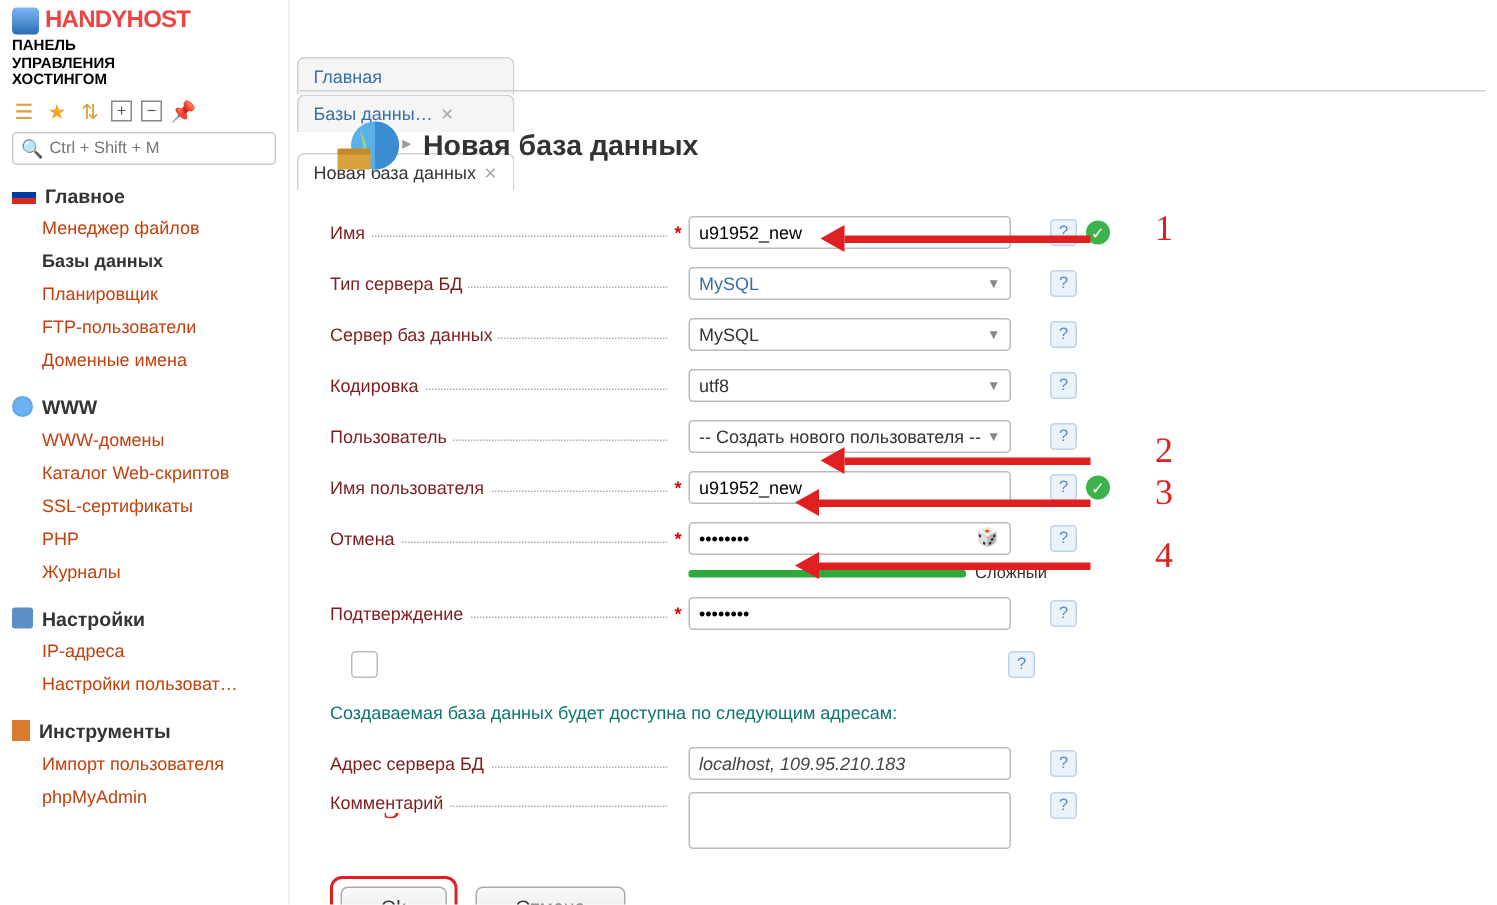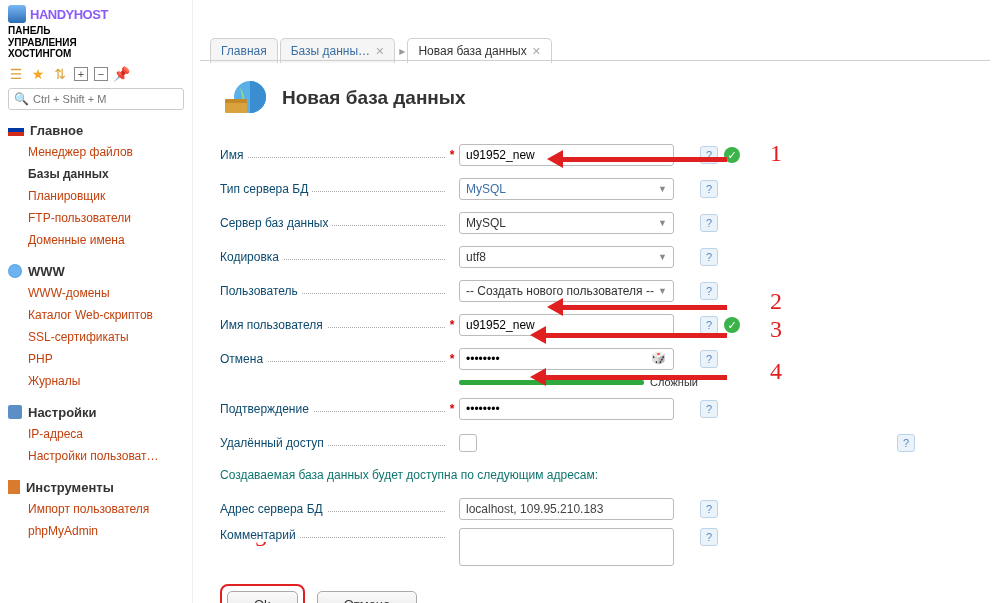--- a/index.html
+++ b/index.html
@@ -1,21 +1,21 @@
 <!DOCTYPE html>
 <html><head>
 <meta charset="utf-8">
 <style>
   * { box-sizing: border-box; margin: 0; padding: 0; }
   body { font-family: Arial, sans-serif; font-size: 12px; color: #333; background: #fff; width: 998px; height: 603px; overflow: hidden; position: relative; }
   
   
   .sidebar { position: absolute; left: 0; top: 0; width: 193px; height: 603px; border-right: 1px solid #eee; padding: 5px 8px; }
   .logo-area { margin-bottom: 4px; }
-  .logo-text { font-size: 13px; font-weight: bold; color: #8b5cf6; letter-spacing: -0.5px; }
+  .logo-text { font-size: 16px; font-weight: bold; color: #ef4444; letter-spacing: -0.5px; }
   .logo-sub { font-size: 10px; font-weight: bold; color: #000; line-height: 1.15; margin-top: 2px; }
   .logo-icon { display:inline-block; width:18px; height:18px; background: linear-gradient(#7ab8f5,#2d6db3); border-radius:3px; vertical-align:middle; margin-right:2px; }
   
   .toolbar-icons { display:flex; gap:6px; margin: 6px 0; align-items:center; }
   .ti { width:16px; height:16px; display:inline-flex; align-items:center; justify-content:center; font-size:14px; cursor:pointer; }
   .ti-star { color:#f5a623; }
   .ti-list { color:#d9a23c; }
   .ti-plus { border:1px solid #888; color:#555; width:14px; height:14px; font-size:11px; }
   .ti-minus { border:1px solid #888; color:#555; width:14px; height:14px; font-size:11px; }
   .ti-pin { color:#888; }
@@ -29,36 +29,36 @@
   .nav-item { padding:2px 0 2px 20px; color:#c2410c; font-size:12px; cursor:pointer; line-height:1.5; }
   .nav-item.active { color:#333; font-weight:bold; }
   
   .flag-icon { width:16px; height:12px; background: linear-gradient(to bottom, #fff 0%, #fff 33%, #0039A6 33%, #0039A6 66%, #D52B1E 66%, #D52B1E 100%); display:inline-block; }
   .globe-icon { width:14px; height:14px; display:inline-block; background: radial-gradient(circle, #6cb3f0 50%, #3a8dd0 100%); border-radius:50%; }
   .mail-icon { width:14px; height:10px; border:1px solid #b8860b; background:#ffd77a; display:inline-block; position:relative; }
   .settings-icon { width:14px; height:14px; display:inline-block; background:#5d8fc7; border-radius:2px; position:relative; }
   .tools-icon { width:12px; height:14px; display:inline-block; background:#d97b2e; position:relative; }
   
   
-  .tabs { position:absolute; left:210px; top:38px; display:flex; gap:0; font-size:12px; }
+  .tabs { position:absolute; left:198px; top:38px; display:flex; gap:0; font-size:12px;flex-direction:column; }
   .tab { padding:5px 10px; border:1px solid #d0d0d0; border-bottom:none; border-radius:5px 5px 0 0; background:#f5f5f5; color:#3a6ea5; cursor:pointer; margin-right:2px; display:flex; align-items:center; gap:5px; }
   .tab.active { background:#fff; color:#333; }
   .tab-close { color:#aaa; font-size:11px; }
   .tab-arrow { color:#999; align-self:center; margin:0 2px; }
   .tabs-underline { position:absolute; left:200px; top:60px; height:1px; width:790px; background:#d0d0d0; }
   
   
   .main { position:absolute; left:220px; top:75px; width:760px; }
   .page-header { display:flex; align-items:center; gap:12px; margin-bottom:20px; }
   .page-header-icon { width:50px; height:45px; display:flex; align-items:center; justify-content:center; }
   .page-title { font-size:19px; font-weight:bold; color:#333; }
   
   .form { }
   .form-row { display:flex; align-items:center; min-height:30px; margin-bottom:4px; position:relative; }
-  .form-label { width:225px; color:#0c4a6e; position:relative; overflow:hidden; padding-right:8px; }
+  .form-label { width:225px; color:#7f1d1d; position:relative; overflow:hidden; padding-right:8px; }
   .form-label::after { content:""; position:absolute; bottom:4px; left:0; right:0; border-bottom:1px dotted #aaa; z-index:-1; }
   .form-label span { background:#fff; padding-right:4px; position:relative; z-index:1; }
   .req { color:#d00; font-weight:bold; width:14px; text-align:center; }
   .form-input-wrap { width:235px; display:flex; align-items:center; }
   .form-input-wrap input, .form-input-wrap select, .form-input-wrap .select-fake { width:215px; border:1px solid #bbb; border-radius:3px; padding:3px 6px; font-size:12px; background:#fff; height:22px; }
   .select-fake { display:flex; align-items:center; justify-content:space-between; color:#3a6ea5; cursor:pointer; }
   .select-fake.dark { color:#333; }
   .select-caret { color:#888; font-size:9px; }
   .help-btn { width:18px; height:18px; border:1px solid #bcd3e8; border-radius:3px; background:#eaf3fa; color:#5a8ac4; font-size:11px; display:inline-flex; align-items:center; justify-content:center; margin-left:6px; cursor:pointer; }
   .check-mark { width:16px; height:16px; background:#3cb34a; border-radius:50%; color:#fff; font-size:11px; display:inline-flex; align-items:center; justify-content:center; margin-left:6px; }
@@ -67,21 +67,21 @@
   .input-rel input { width:100%; }
   
   .pw-strength { display:flex; align-items:center; gap:6px; margin-left:239px; margin-bottom:6px; margin-top:-2px; }
   .pw-bar { width:185px; height:5px; background:#2fa83e; border-radius:2px; }
   .pw-text { font-size:11px; color:#333; }
   
   .checkbox-fake { width:18px; height:18px; border:1px solid #bbb; border-radius:3px; background:#fff; }
   
   .info-row { font-size:12px; color:#0f766e; margin:10px 0 12px 0; }
   
-  .readonly { background:#fff; color:#444; border:1px solid #bbb; border-radius:3px; padding:3px 6px; width:215px; height:22px; }
+  .readonly { background:#fff; color:#444; border:1px solid #bbb; border-radius:3px; padding:3px 6px; width:215px; height:22px;font-style:italic; }
   .comment-area { width:215px; height:38px; border:1px solid #bbb; border-radius:3px; resize:none; font-size:12px; padding:3px 6px; }
   
   .btn-row { margin-top:18px; display:flex; gap:12px; align-items:center; position:relative; }
   .btn { padding:5px 26px; border:1px solid #aaa; border-radius:5px; background:linear-gradient(#fafafa,#e6e6e6); cursor:pointer; font-size:13px; color:#333; }
   .ok-highlight { border:2px solid #e02020; border-radius:8px; padding:5px; }
   
   
   .arrow { position:absolute; height:22px; display:flex; align-items:center; }
   .arrow-line { height:5px; background:#e02020; position:relative; }
   .arrow-head { width:0; height:0; border-right:16px solid #e02020; border-top:9px solid transparent; border-bottom:9px solid transparent; }
@@ -279,21 +279,20 @@
     <div class="form-row">
       <div class="form-label"><span>Подтверждение</span></div>
       <div class="req">*</div>
       <div class="form-input-wrap">
         <input type="password" value="••••••••" style="">
       </div>
       <span class="help-btn">?</span>
     </div>
 
     <div class="form-row">
-      <div class="form-label"><span>Удалённый доступ</span></div>
       <div class="req"></div>
       <div class="form-input-wrap">
         <div class="checkbox-fake"></div>
       </div>
       <span class="help-btn" style="margin-left:203px">?</span>
     </div>
 
     <div class="info-row">Создаваемая база данных будет доступна по следующим адресам:</div>
 
     <div class="form-row">

